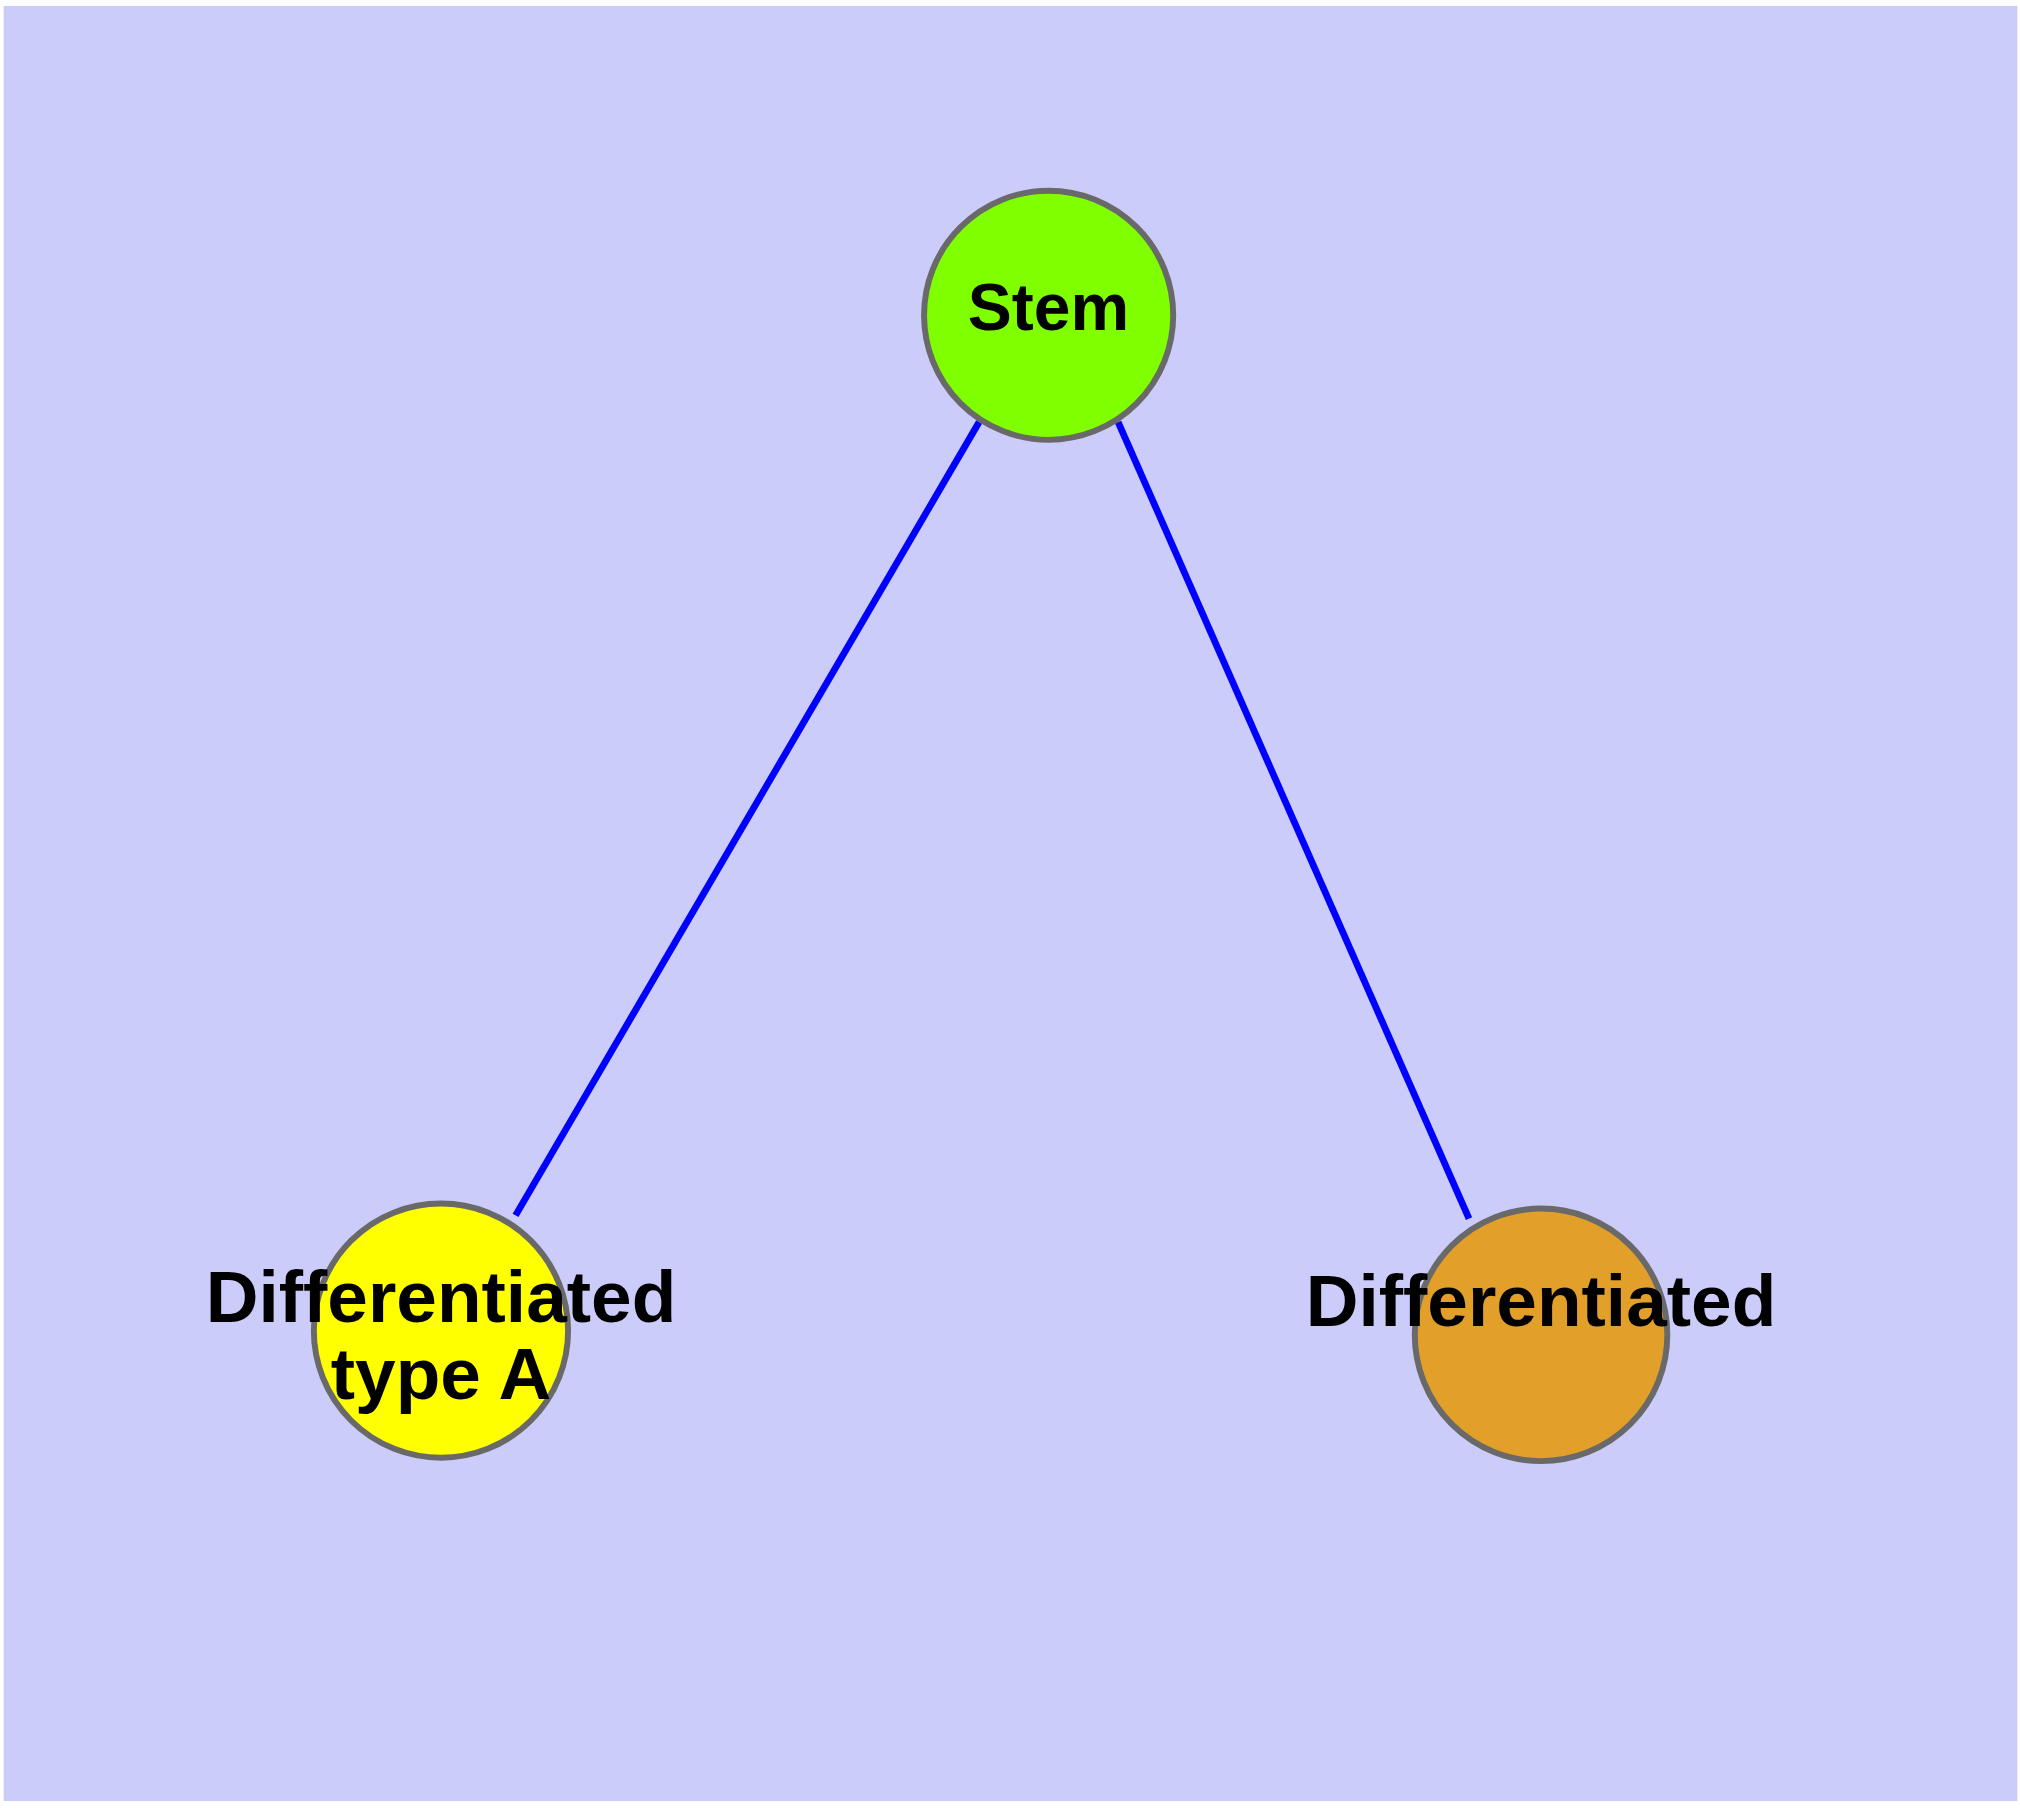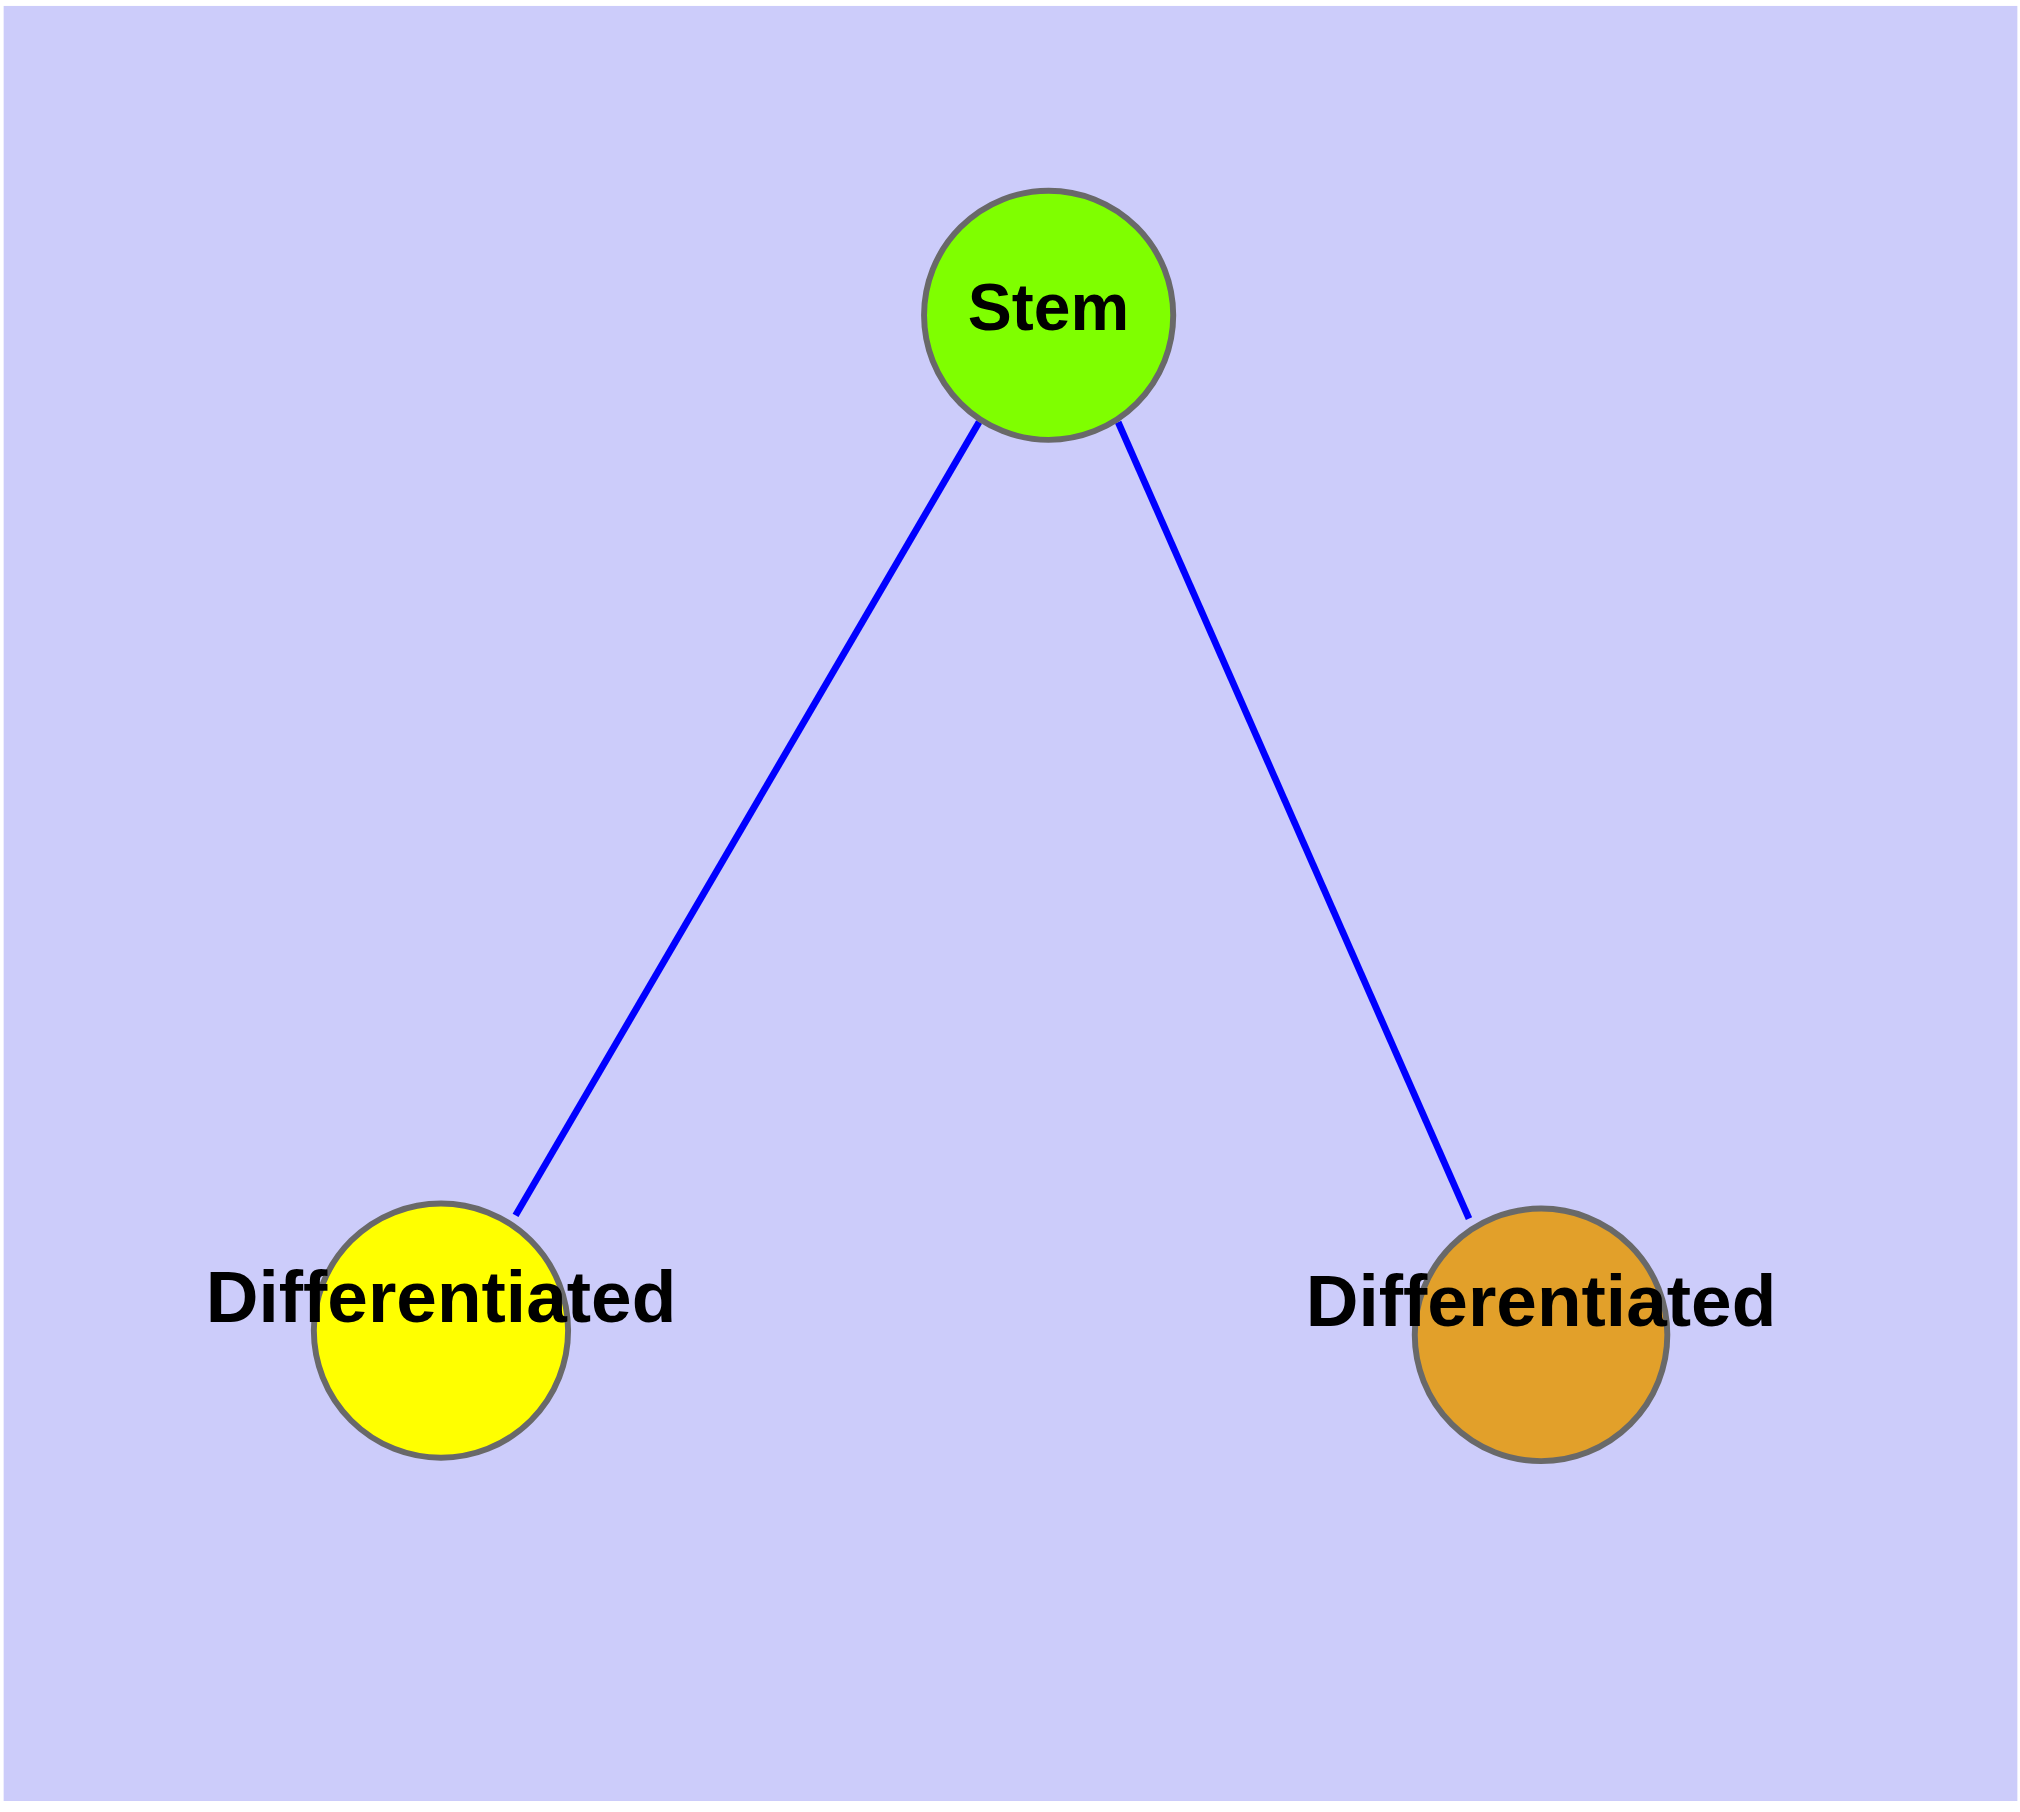--- a/index.html
+++ b/index.html
@@ -74,18 +74,18 @@
 
     <g id="node-layer">
       <circle cx="1237" cy="372" r="147" fill="#7fff00" stroke="#696969" stroke-width="7"></circle>
       <circle cx="520" cy="1570" r="150" fill="#ffff00" stroke="#696969" stroke-width="7"></circle>
       <circle cx="1818" cy="1575" r="149" fill="#e2a02a" stroke="#696969" stroke-width="7"></circle>
     </g>
   </svg>
 
   <div class="node-label" id="label-stem">Stem</div>
 
-  <div class="node-label" id="label-diffA"><span>Differentiated</span><br></div>
+  <div class="node-label" id="label-diffA"><span>Differentiated</span><br><span>type A</span></div>
 
   <div class="node-label" id="label-diffB"><span>Differentiated</span><br></div>
 
 </div>
 
 
 </body></html>

